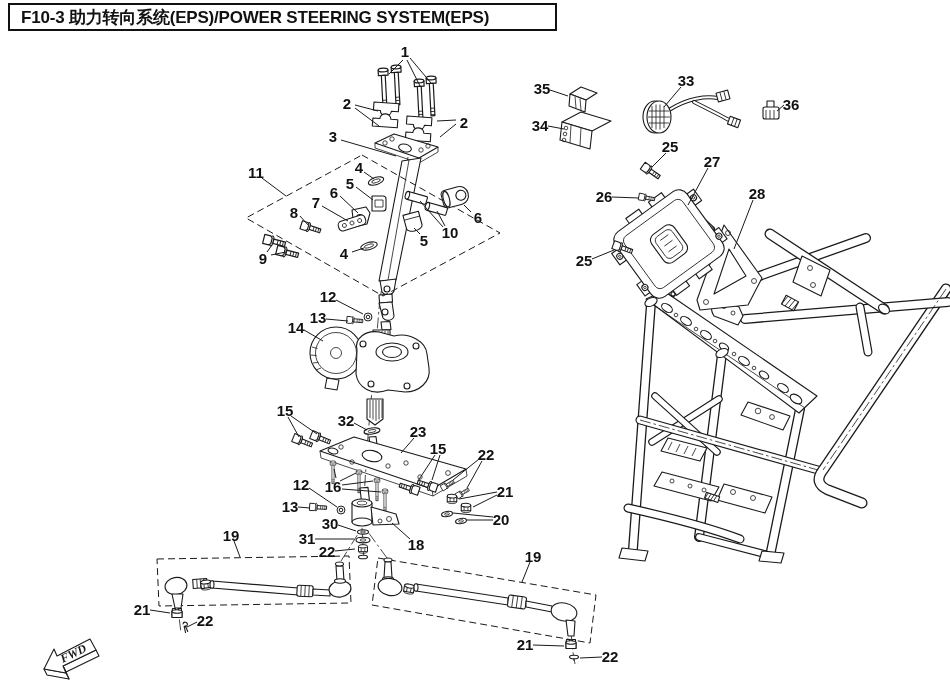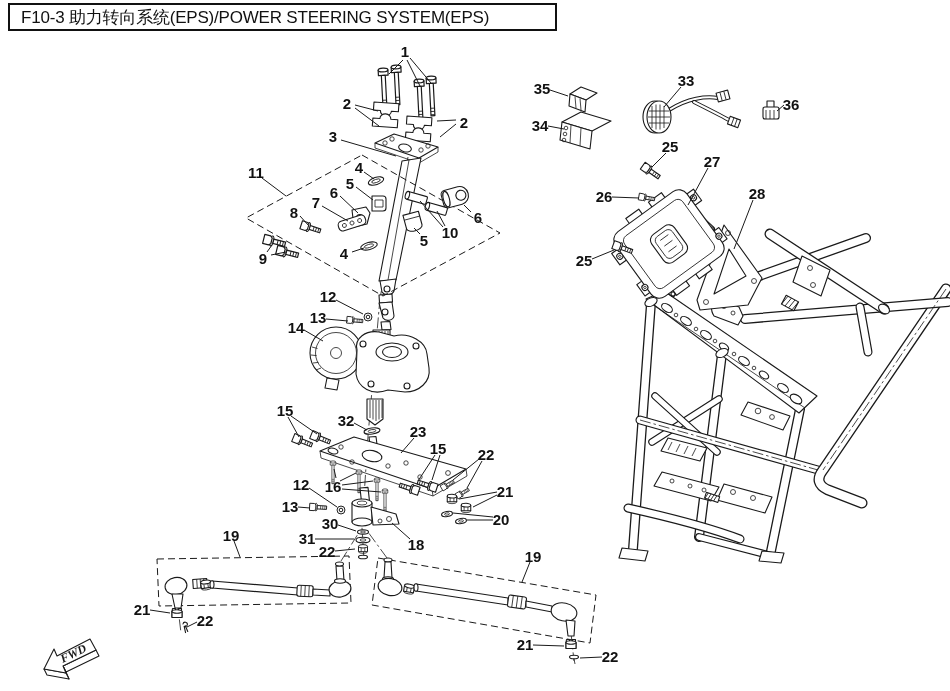--- a/index.html
+++ b/index.html
@@ -1,21 +1,21 @@
 <!DOCTYPE html>
 <html><head>
 <meta charset="utf-8">
 <style>
   html,body{margin:0;padding:0;background:#fff;}
   .page{position:relative;width:950px;height:691px;background:#fff;overflow:hidden;
         font-family:"Liberation Sans",sans-serif;}
   .title-box{position:absolute;left:8px;top:3px;width:549px;height:28px;
         border:2px solid #111;background:#fff;box-sizing:border-box;
         display:flex;align-items:center;padding-left:11px;
-        font-weight:normal;font-size:17px;letter-spacing:-0.2px;color:#111;
+        font-weight:bold;font-size:17px;letter-spacing:-0.2px;color:#111;
         white-space:nowrap;}
   svg{position:absolute;left:0;top:0;}
   .ln{fill:none;stroke:#1a1a1a;stroke-width:1.1;stroke-linejoin:round;stroke-linecap:round;}
   .lt{fill:none;stroke:#1a1a1a;stroke-width:.8;stroke-linejoin:round;}
   .fw{fill:#fff;stroke:#1a1a1a;stroke-width:1.1;stroke-linejoin:round;}
   .dash{fill:none;stroke:#1a1a1a;stroke-width:1;stroke-dasharray:7 4;}
   .cl{fill:none;stroke:#1a1a1a;stroke-width:.8;stroke-dasharray:11 3 2.5 3;}
   .leader{stroke:#1a1a1a;stroke-width:1;}
   .callout{font-family:"Liberation Sans",sans-serif;font-weight:bold;font-size:15px;
         fill:#111;text-anchor:middle;dominant-baseline:central;}

